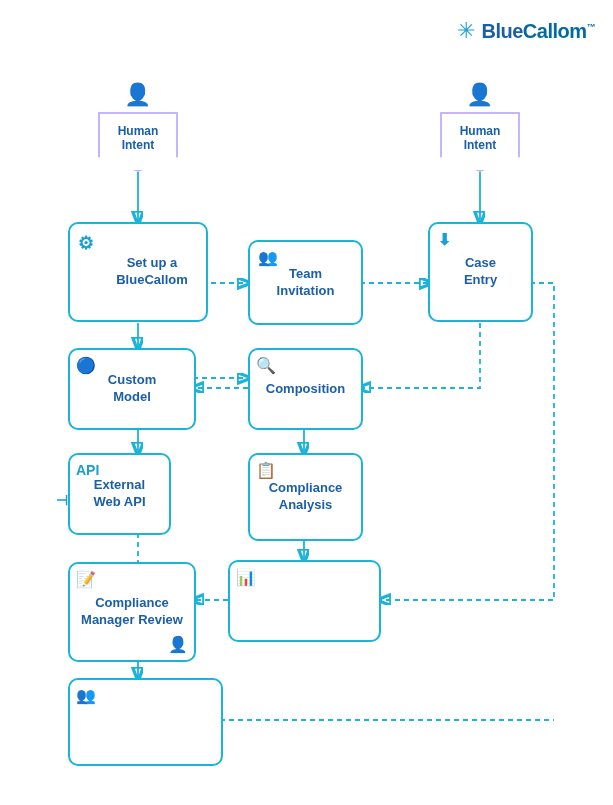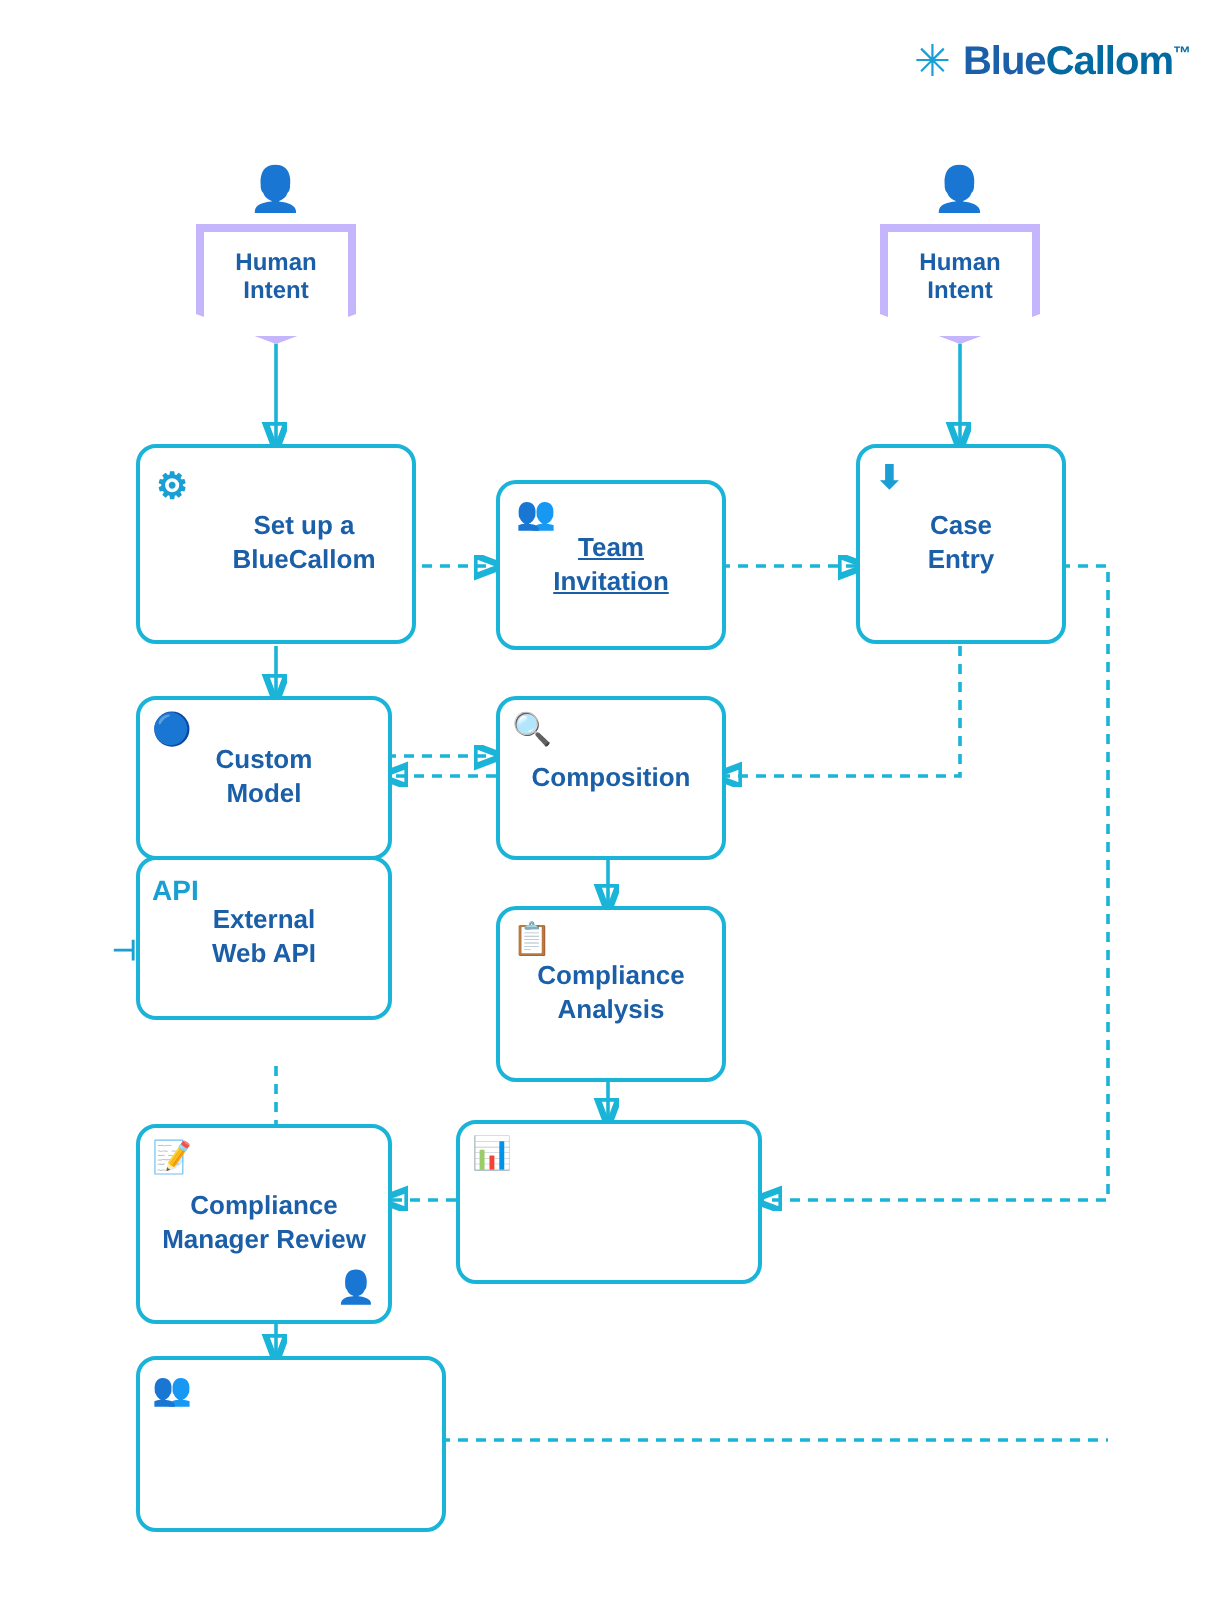--- a/index.html
+++ b/index.html
@@ -67,21 +67,21 @@
       gap: 4px;
     }
     .human-icon {
       font-size: 22px;
       color: #1a5fa8;
     }
     .pentagon {
       width: 80px;
       height: 60px;
       background: #fff;
-      border: 4px solid #c4b5fd;
+      border: 2px solid #c4b5fd;
       clip-path: polygon(0% 0%, 100% 0%, 100% 75%, 50% 100%, 0% 75%);
       display: flex;
       align-items: center;
       justify-content: center;
       text-align: center;
       font-size: 12px;
       font-weight: 600;
       color: #1a5fa8;
       line-height: 1.2;
       padding-bottom: 8px;
@@ -177,42 +177,42 @@
 
   <div class="node" style="left:68px; top:222px; width:140px; height:100px;">
 
     <div style="position:absolute;top:8px;left:8px;color:#1a9fd4;font-size:18px;">⚙</div>
     <span style="white-space:pre-line;margin-left:28px;">Set up a
 BlueCallom</span>
   </div>
 
   <div class="node" style="left:248px; top:240px; width:115px; height:85px;">
     <div style="position:absolute;top:6px;left:8px;color:#1a9fd4;font-size:16px;">👥</div>
-    <span style="white-space:pre-line;text-decoration:underline;">Team
+    <span style="white-space:pre-line;">Team
 Invitation</span>
   </div>
 
   <div class="node" style="left:428px; top:222px; width:105px; height:100px;">
     <div style="position:absolute;top:6px;left:8px;color:#1a9fd4;font-size:16px;">⬇</div>
     <span style="white-space:pre-line;">Case
 Entry</span>
   </div>
 
   <div class="node" style="left:68px; top:348px; width:128px; height:82px;">
     <div style="position:absolute;top:6px;left:6px;color:#1a9fd4;font-size:16px;">🔵</div>
     <span style="white-space:pre-line;">Custom
 Model</span>
   </div>
 
   <div class="node" style="left:248px; top:348px; width:115px; height:82px;">
     <div style="position:absolute;top:6px;left:6px;color:#1a9fd4;font-size:16px;">🔍</div>
     <span>Composition</span>
   </div>
 
-  <div class="node" style="left:68px; top:428px; width:128px; height:82px;">
+  <div class="node" style="left:68px; top:453px; width:103px; height:82px;">
     <div style="position:absolute;top:6px;left:6px;color:#1a9fd4;font-size:14px;">API</div>
 
     <div style="position:absolute;left:-14px;top:36px;color:#1a9fd4;font-size:14px;">⊣</div>
     <span style="white-space:pre-line;">External
 Web API</span>
   </div>
 
   <div class="node" style="left:248px; top:453px; width:115px; height:88px;">
     <div style="position:absolute;top:6px;left:6px;color:#1a9fd4;font-size:16px;">📋</div>
     <span style="white-space:pre-line;">Compliance

